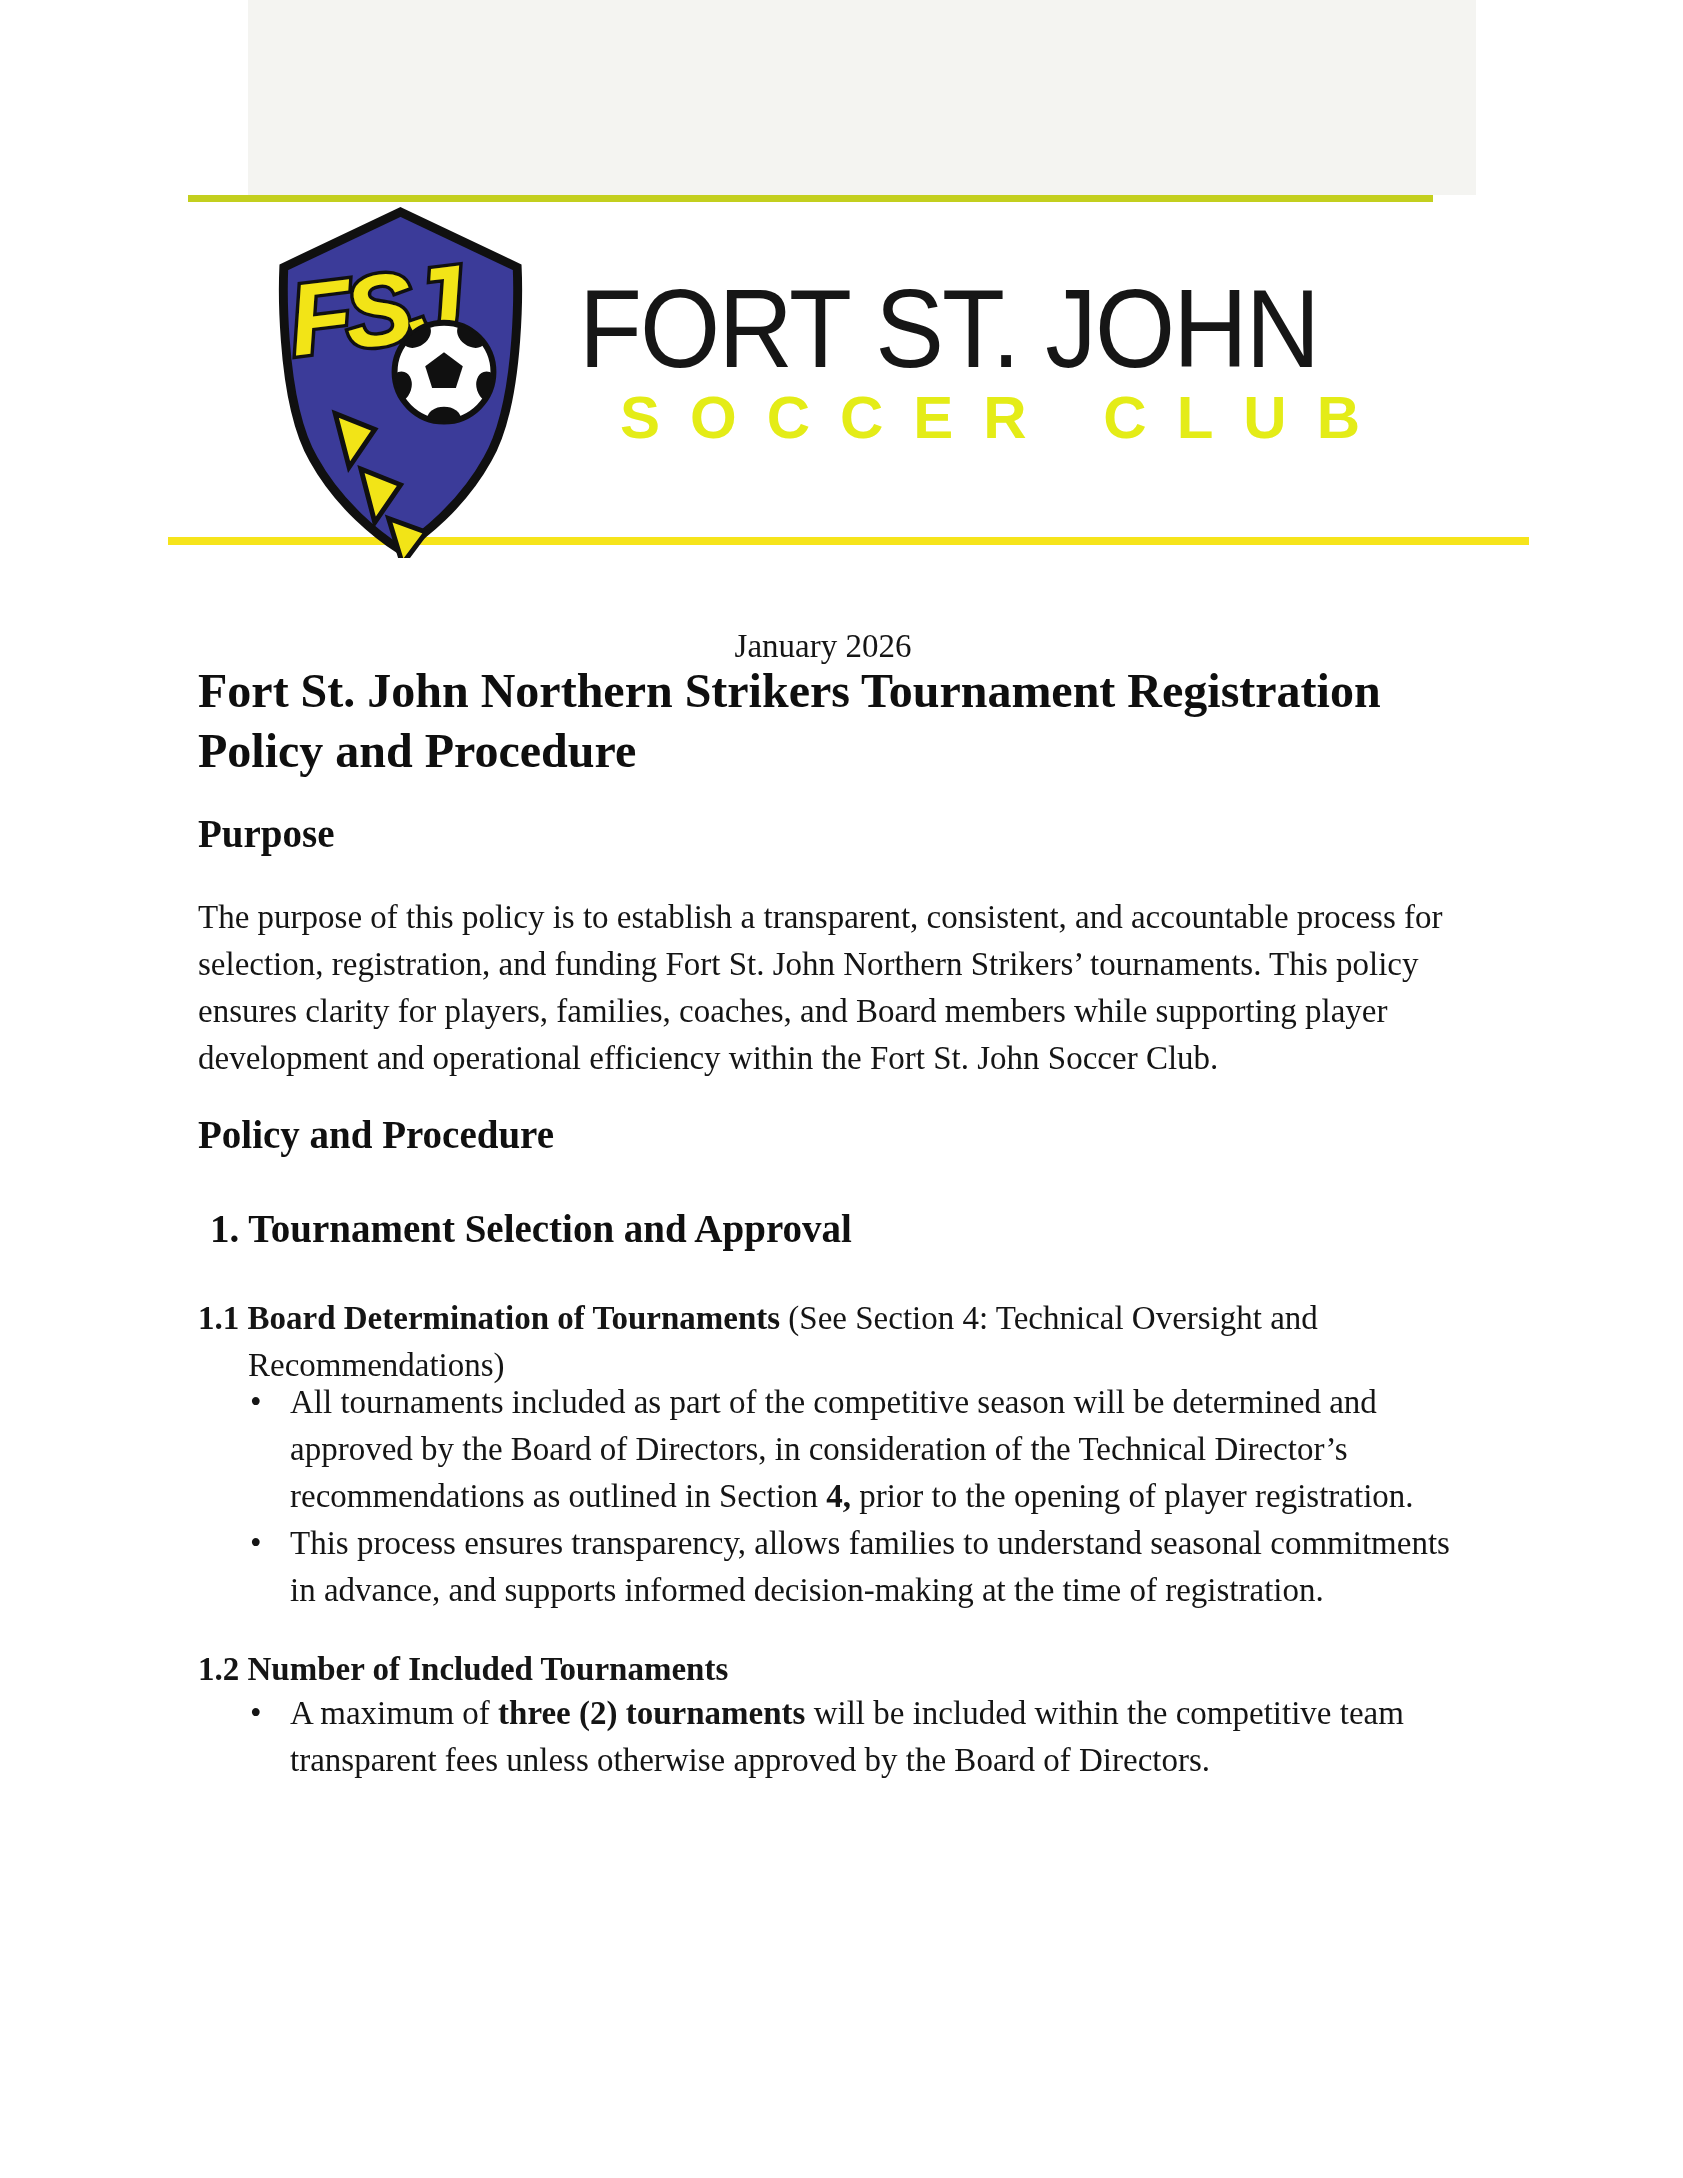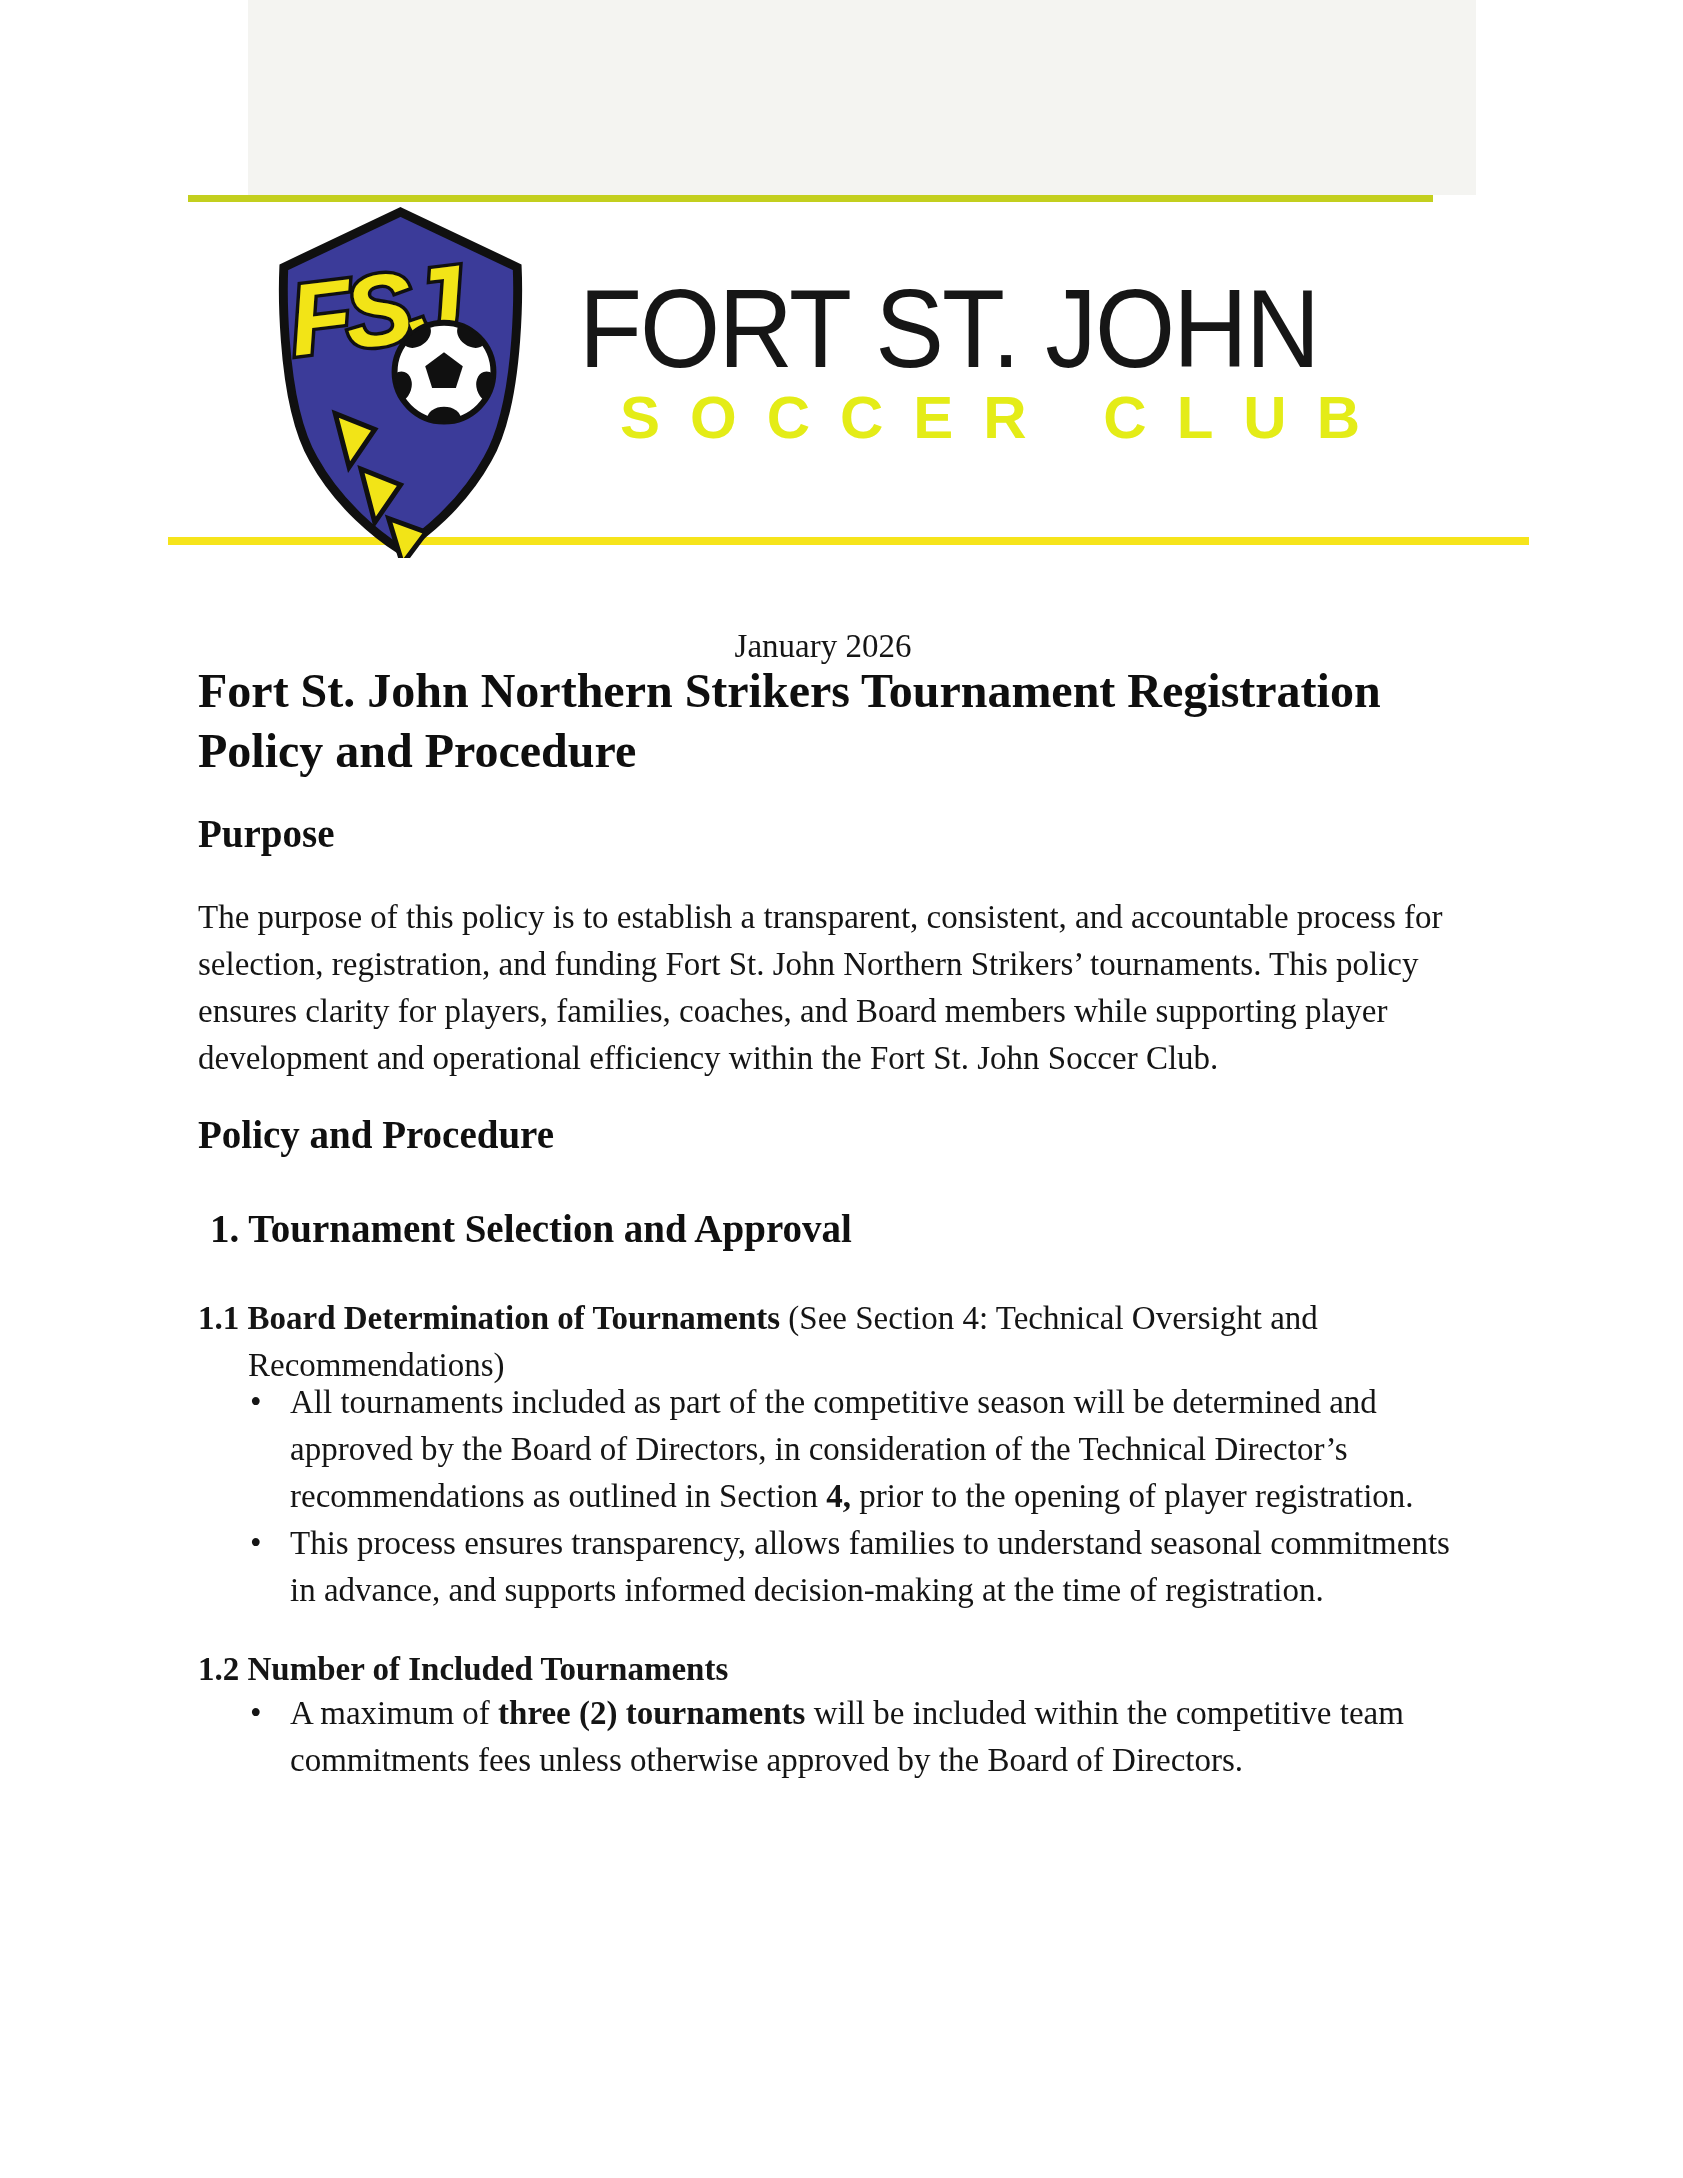--- a/index.html
+++ b/index.html
@@ -108,17 +108,17 @@
     <div class="bl">approved by the Board of Directors, in consideration of the Technical Director’s</div>
     <div class="bl"><span>recommendations as outlined in Section </span><span class="b">4,</span><span> prior to the opening of player registration.</span></div>
     <div class="bl"><span class="marker">•</span><span>This process ensures transparency, allows families to understand seasonal commitments</span></div>
     <div class="bl">in advance, and supports informed decision-making at the time of registration.</div>
   </div>
 
   <div class="s12-head">1.2 Number of Included Tournaments</div>
 
   <div class="bullets-2 bodytext">
     <div class="bl"><span class="marker">•</span><span>A maximum of </span><span class="b">three (2) tournaments</span><span> will be included within the competitive team</span></div>
-    <div class="bl">commitments fees unless otherwise approved by the Board of Directors.</div>
+    <div class="bl">transparent fees unless otherwise approved by the Board of Directors.</div>
   </div>
 
 </div>
 
 
 </body></html>

